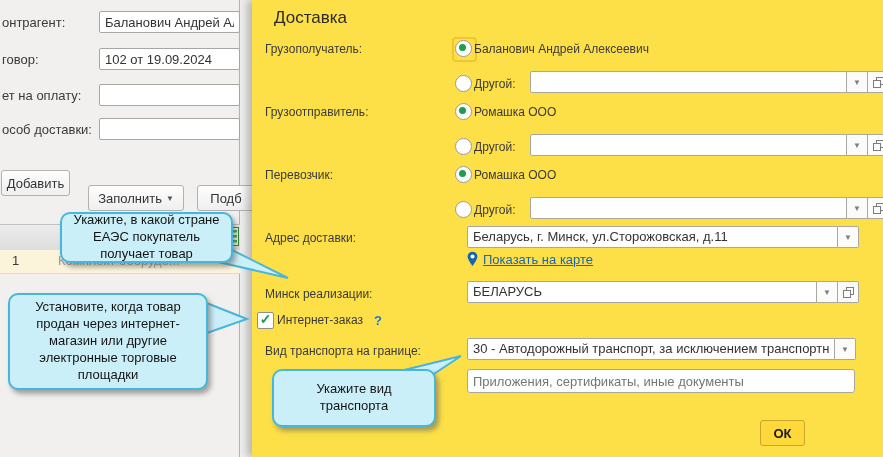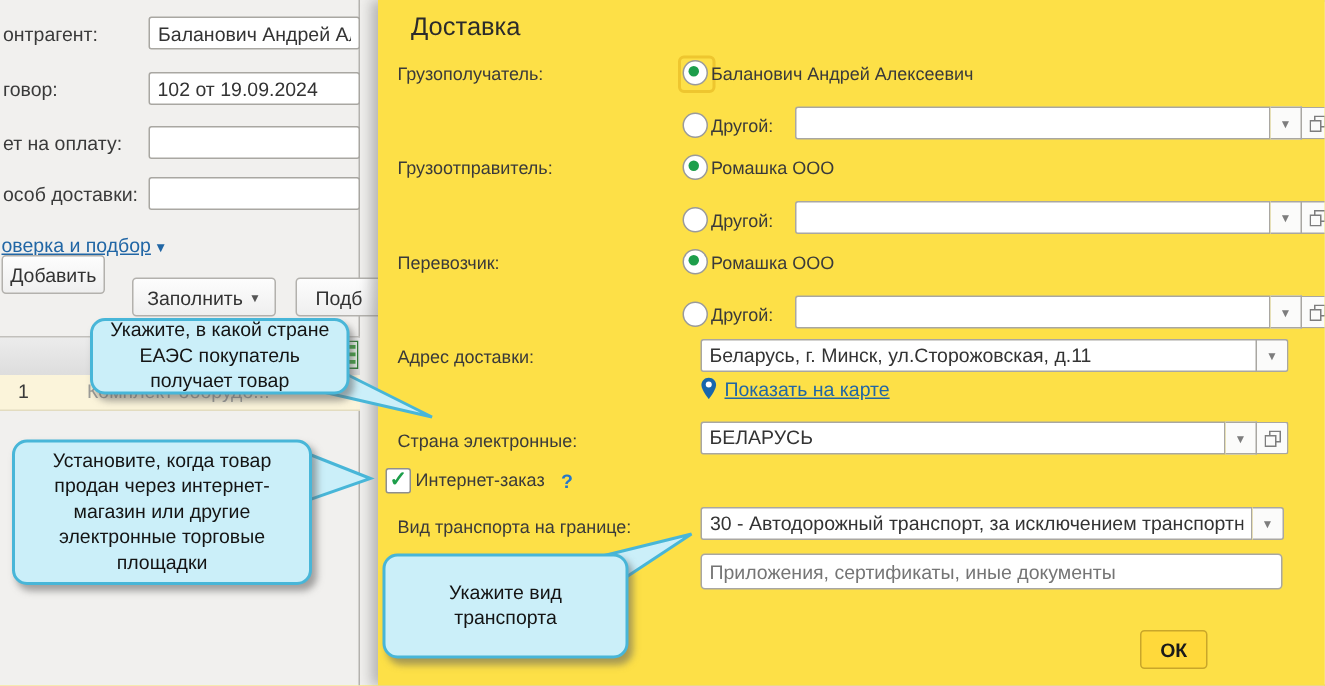--- a/index.html
+++ b/index.html
@@ -50,21 +50,20 @@
 
   <span class="lbl" style="left:2px;top:52px">говор:</span>
   <input class="inp" style="left: 99px; top: 48px; width: 141px;" value="102 от 19.09.2024">
 
   <span class="lbl" style="left:2px;top:88px">ет на оплату:</span>
   <input class="inp" style="left: 99px; top: 84px; width: 141px;" value="">
 
   <span class="lbl" style="left:2px;top:122px">особ доставки:</span>
   <input class="inp" style="left: 99px; top: 118px; width: 141px;" value="">
 
-  <span class="link" style="left:1px;top:156px"><span>оверка и подбор</span><span class="linkarr">▼</span></span>
 
   <button class="pbtn" style="left:1px;top:170px;width:69px">Добавить</button>
   <button class="pbtn" style="left:88px;top:185px;width:96px">
       <span>Заполнить</span>
       <span style="font-size:8px;color:#555">▼</span>
     </button>
   <button class="pbtn" style="left:197px;top:185px;width:58px">Подб</button>
 
   <div class="gridhead"></div>
   <div class="abs" style="left:227px;top:227px;z-index:2">
@@ -144,21 +143,21 @@
     <span class="cbtn">▼</span>
   </div>
   <span class="abs" style="left:214px;top:251px">
     <svg width="13" height="16" viewBox="0 0 13 16">
         <path d="M6.5 0.8 C3.6 0.8 1.6 3 1.6 5.6 C1.6 8.9 6.5 15 6.5 15 C6.5 15 11.4 8.9 11.4 5.6 C11.4 3 9.4 0.8 6.5 0.8 Z" fill="#1766ad"></path>
         <circle cx="6.5" cy="5.4" r="2" fill="#fff"></circle>
       </svg>
   </span>
   <span class="link" style="left:231px;top:252px">Показать на карте</span>
 
-  <span class="dlbl" style="left:13px;top:287px">Страна электронные:</span>
+  <span class="dlbl" style="left:13px;top:287px">Минск реализации:</span>
   <div class="combo" style="left:215px;top:281px">
     <input class="cbox" style="width: 350px;" value="БЕЛАРУСЬ">
     <span class="cbtn">▼</span>
     <span class="cbtn">
         <svg width="11" height="11" viewBox="0 0 11 11">
           <rect x="3.5" y="0.5" width="7" height="7" fill="none" stroke="#7d7d7d"></rect>
           <rect x="0.5" y="3.5" width="7" height="7" fill="#fbfbfa" stroke="#7d7d7d"></rect>
         </svg>
       </span>
   </div>
@@ -191,13 +190,13 @@
     </svg>
 </div>
 <div class="ptr" style="left:382px;top:352px">
   <svg width="84" height="38" viewBox="0 0 84 38">
       <polygon points="6,22 79,4 32,35" fill="#cbeff9" stroke="#48b6d8" stroke-width="2"></polygon>
     </svg>
 </div>
 
 <div class="tip" style="left:60px;top:212px;width:173px;height:51px">Укажите, в какой стране ЕАЭС покупатель получает товар</div>
 <div class="tip" style="left:8px;top:293px;width:200px;height:97px">Установите, когда товар продан через интернет-магазин или другие электронные торговые площадки</div>
-<div class="tip" style="left:255px;top:369px;width:164px;height:70px">Укажите вид транспорта</div>
+<div class="tip" style="left:272px;top:369px;width:164px;height:58px">Укажите вид транспорта</div>
 
 </body></html>

